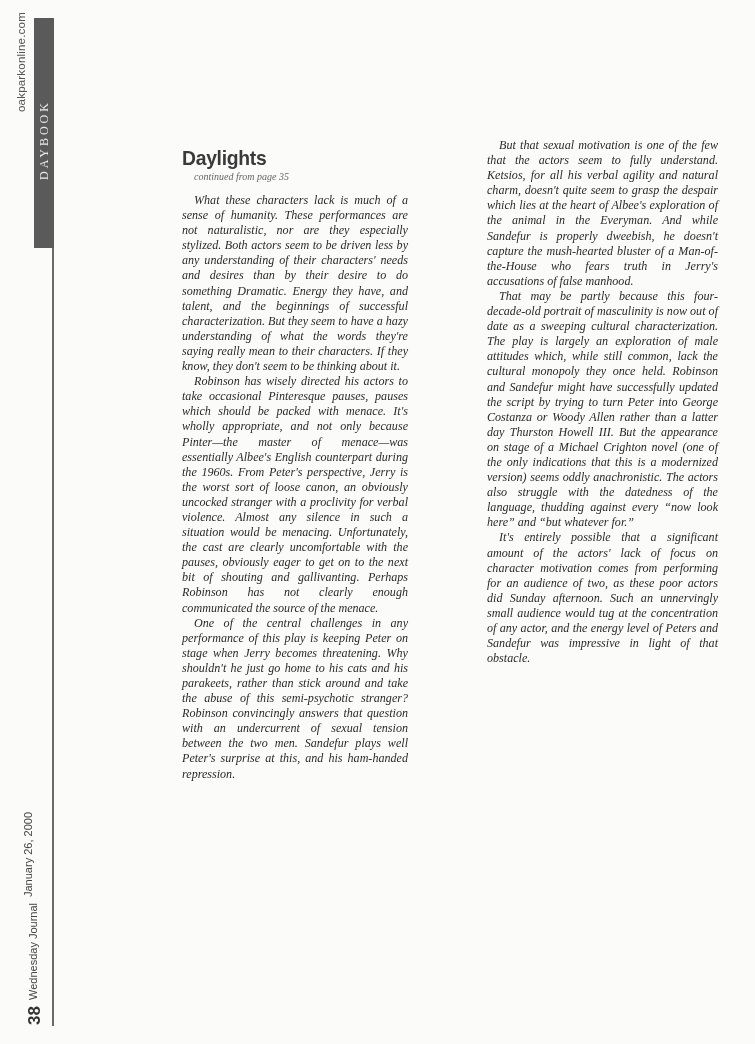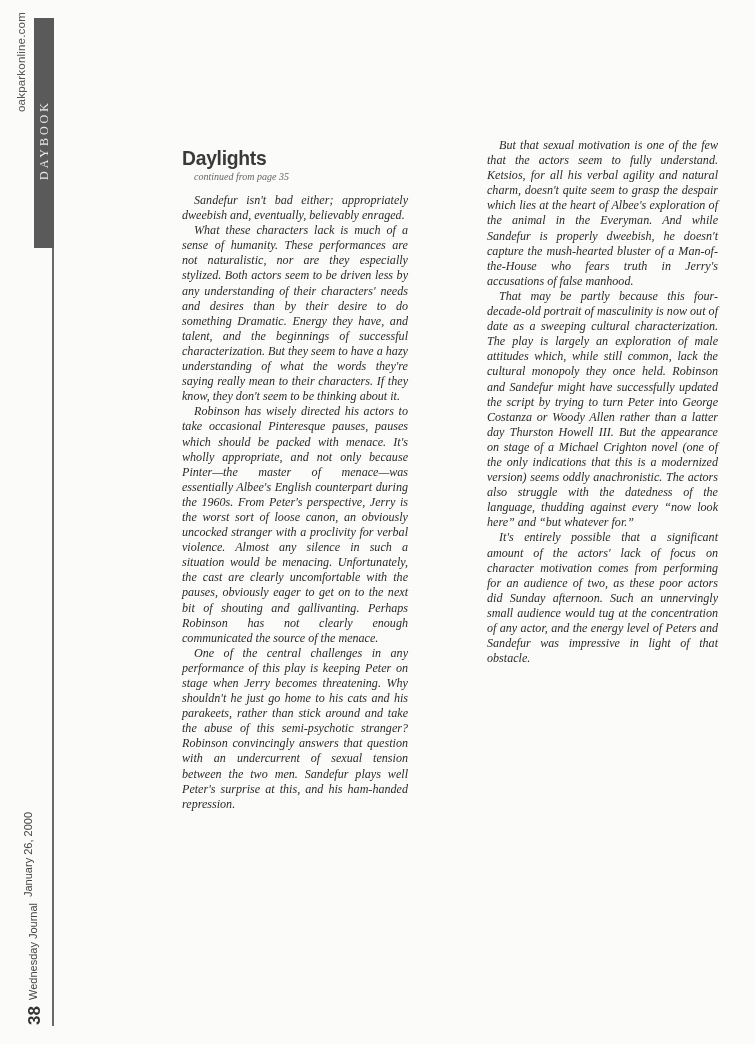--- a/index.html
+++ b/index.html
@@ -66,21 +66,20 @@
 <div class="footer-folio">
   <span class="page-number">38</span>
   <span class="pub-name">Wednesday Journal</span>
   <span class="pub-date">January 26, 2000</span>
 </div>
 
 <div class="headline">Daylights</div>
 <div class="jump-line">continued from page 35</div>
 
 <div class="col col-left">
-  <p>Sandefur isn't bad either; appropriately dweebish and, eventually, believably enraged.</p>
   <p>What these characters lack is much of a sense of humanity. These performances are not naturalistic, nor are they especially stylized. Both actors seem to be driven less by any understanding of their characters' needs and desires than by their desire to do something Dramatic. Energy they have, and talent, and the beginnings of successful characterization. But they seem to have a hazy understanding of what the words they're saying really mean to their characters. If they know, they don't seem to be thinking about it.</p>
   <p>Robinson has wisely directed his actors to take occasional Pinteresque pauses, pauses which should be packed with menace. It's wholly appropriate, and not only because Pinter—the master of menace—was essentially Albee's English counterpart during the 1960s. From Peter's perspective, Jerry is the worst sort of loose canon, an obviously uncocked stranger with a proclivity for verbal violence. Almost any silence in such a situation would be menacing. Unfortunately, the cast are clearly uncomfortable with the pauses, obviously eager to get on to the next bit of shouting and gallivanting. Perhaps Robinson has not clearly enough communicated the source of the menace.</p>
   <p>One of the central challenges in any performance of this play is keeping Peter on stage when Jerry becomes threatening. Why shouldn't he just go home to his cats and his parakeets, rather than stick around and take the abuse of this semi-psychotic stranger? Robinson convincingly answers that question with an undercurrent of sexual tension between the two men. Sandefur plays well Peter's surprise at this, and his ham-handed repression.</p>
 </div>
 
 <div class="col col-right">
   <p>But that sexual motivation is one of the few that the actors seem to fully understand. Ketsios, for all his verbal agility and natural charm, doesn't quite seem to grasp the despair which lies at the heart of Albee's exploration of the animal in the Everyman. And while Sandefur is properly dweebish, he doesn't capture the mush-hearted bluster of a Man-of-the-House who fears truth in Jerry's accusations of false manhood.</p>
   <p>That may be partly because this four-decade-old portrait of masculinity is now out of date as a sweeping cultural characterization. The play is largely an exploration of male attitudes which, while still common, lack the cultural monopoly they once held. Robinson and Sandefur might have successfully updated the script by trying to turn Peter into George Costanza or Woody Allen rather than a latter day Thurston Howell III. But the appearance on stage of a Michael Crighton novel (one of the only indications that this is a modernized version) seems oddly anachronistic. The actors also struggle with the datedness of the language, thudding against every “now look here” and “but whatever for.”</p>
   <p>It's entirely possible that a significant amount of the actors' lack of focus on character motivation comes from performing for an audience of two, as these poor actors did Sunday afternoon. Such an unnervingly small audience would tug at the concentration of any actor, and the energy level of Peters and Sandefur was impressive in light of that obstacle.</p>
 </div>

